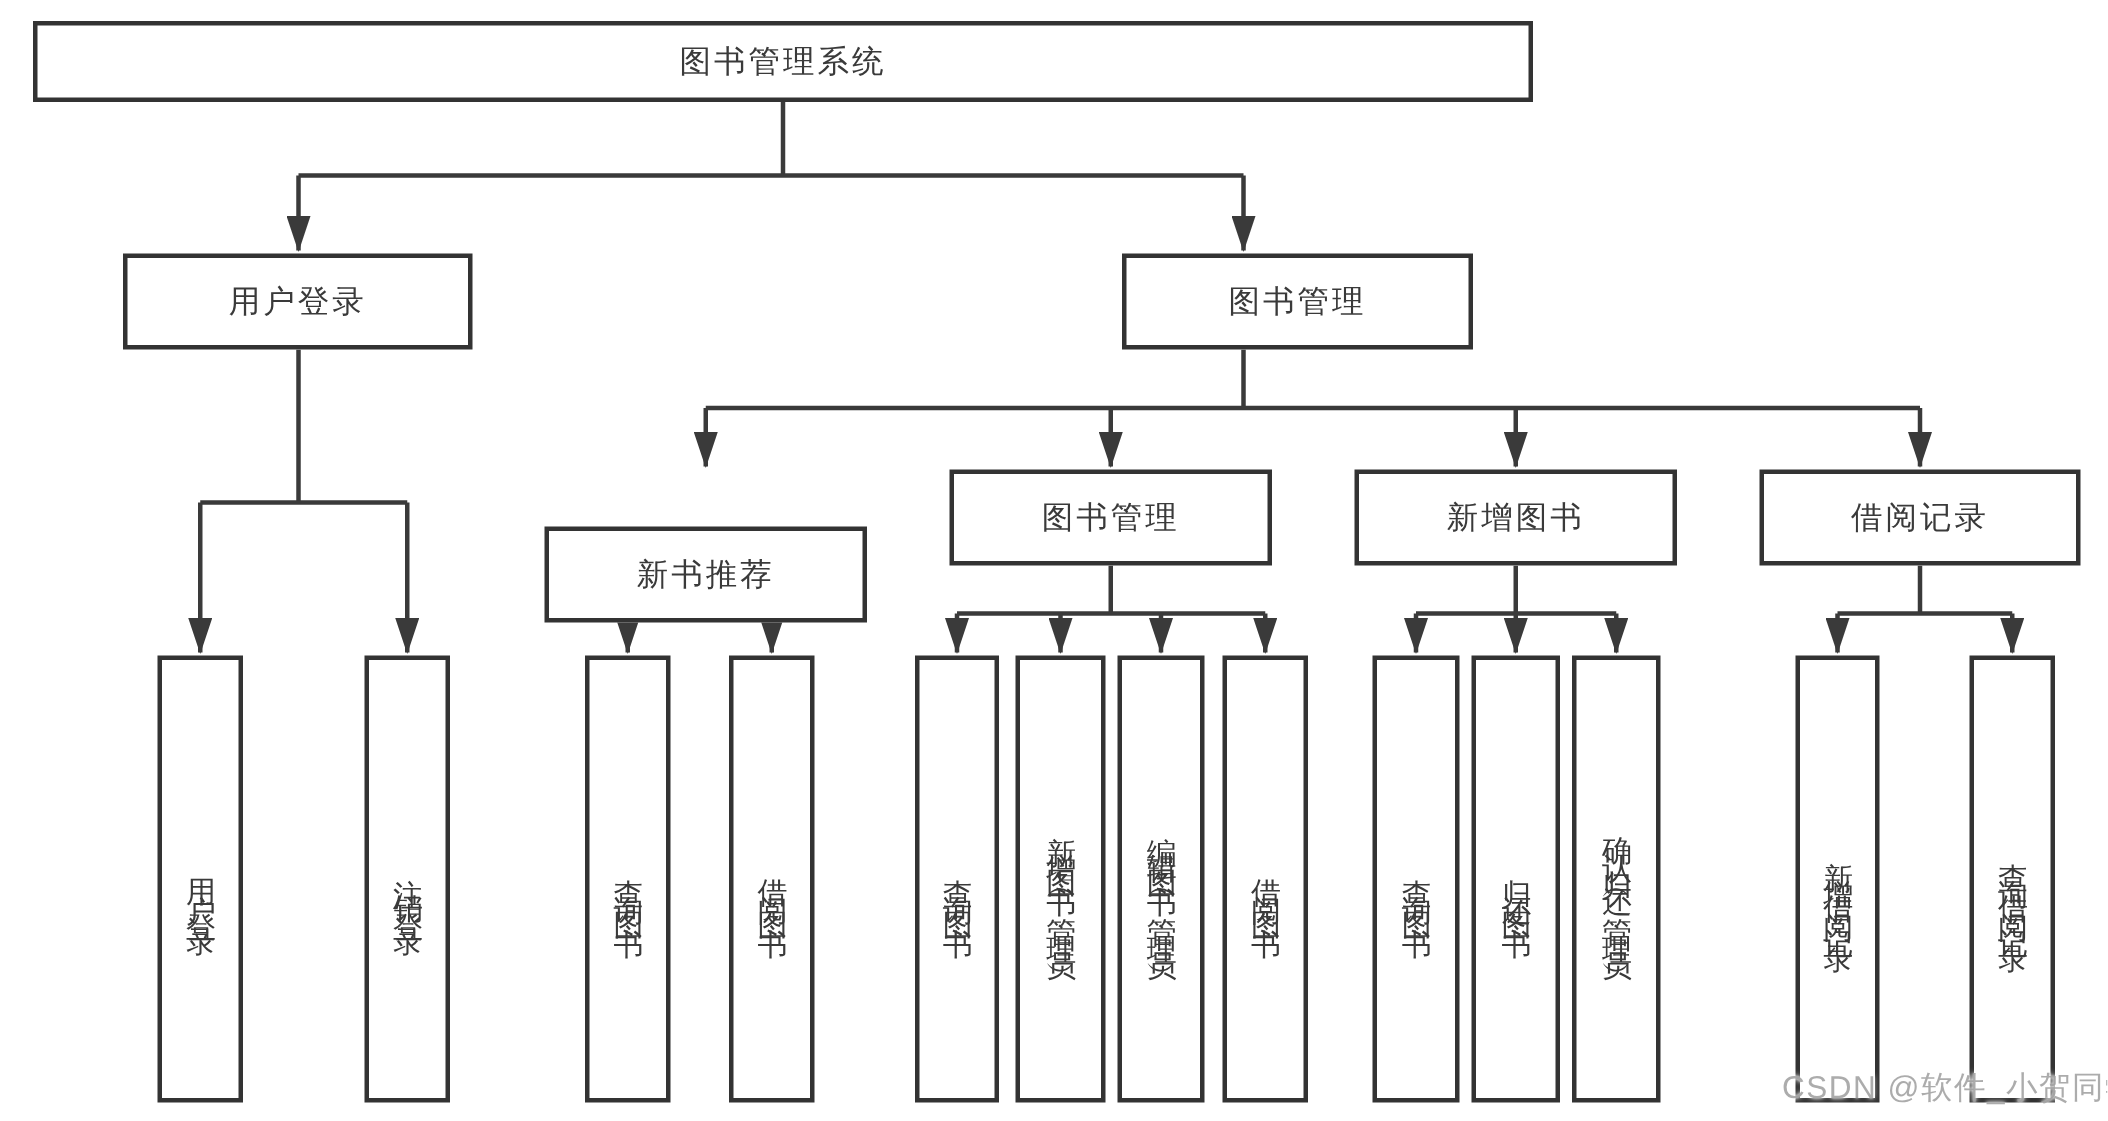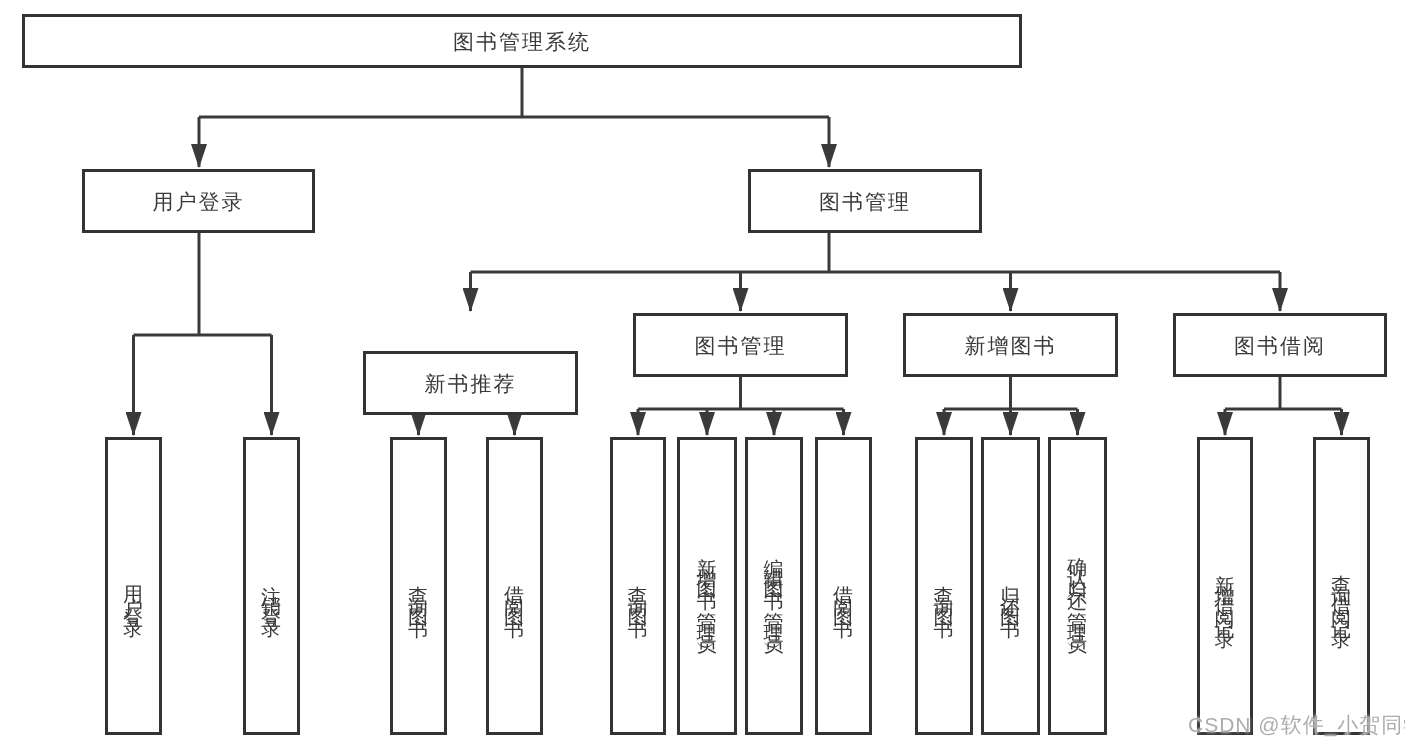--- a/index.html
+++ b/index.html
@@ -112,21 +112,21 @@
   </svg>
 
   <div class="node hbox" style="left:22px; top:14px; width:1000px; height:54px;">图书管理系统</div>
 
   <div class="node hbox" style="left:82px; top:169px; width:233px; height:64px;">用户登录</div>
   <div class="node hbox" style="left:748px; top:169px; width:234px; height:64px;">图书管理</div>
 
   <div class="node hbox" style="left:363px; top:313px; width:215px; height:64px;margin-top:38px;">新书推荐</div>
   <div class="node hbox" style="left:633px; top:313px; width:215px; height:64px;">图书管理</div>
   <div class="node hbox" style="left:903px; top:313px; width:215px; height:64px;">新增图书</div>
-  <div class="node hbox" style="left:1173px; top:313px; width:214px; height:64px;">图书借阅</div>
+  <div class="node hbox" style="left:1173px; top:313px; width:214px; height:64px;">借阅记录</div>
 
   <div class="node vbox" style="left:105px; top:437px; width:57px; height:298px;">用户登录</div>
   <div class="node vbox" style="left:243px; top:437px; width:57px; height:298px;">注销登录</div>
 
   <div class="node vbox" style="left:390px; top:437px; width:57px; height:298px;">查询图书</div>
   <div class="node vbox" style="left:486px; top:437px; width:57px; height:298px;">借阅图书</div>
 
   <div class="node vbox" style="left:610px; top:437px; width:56px; height:298px;">查询图书</div>
   <div class="node vbox" style="left:677px; top:437px; width:60px; height:298px;">新增图书（管理员）</div>
   <div class="node vbox" style="left:745px; top:437px; width:58px; height:298px;">编辑图书（管理员）</div>

